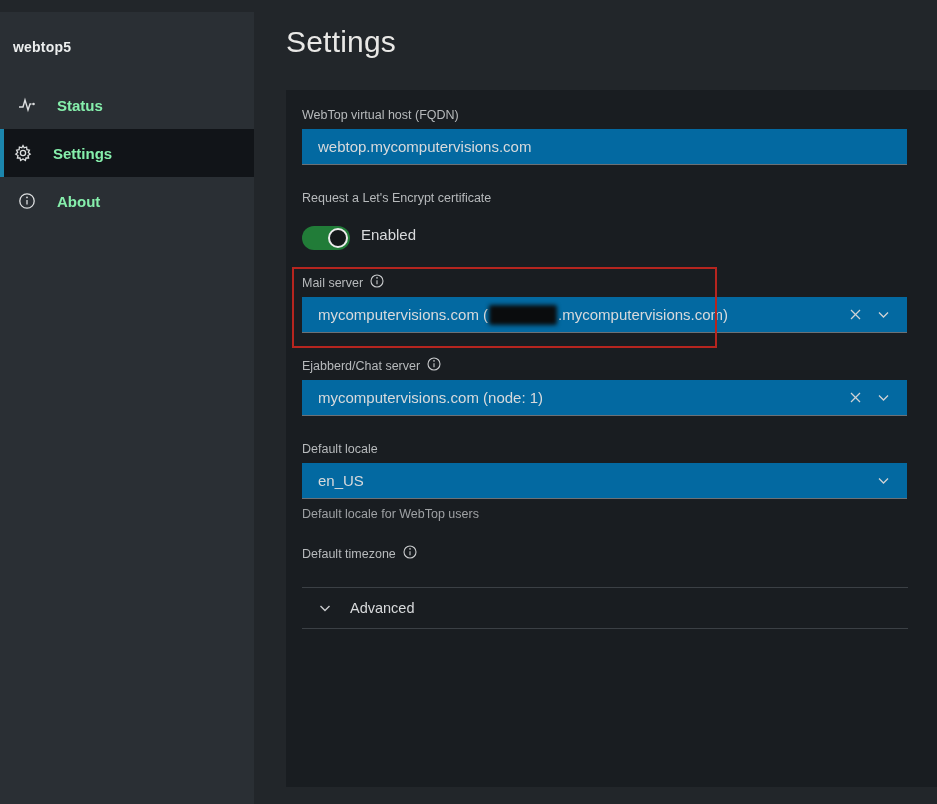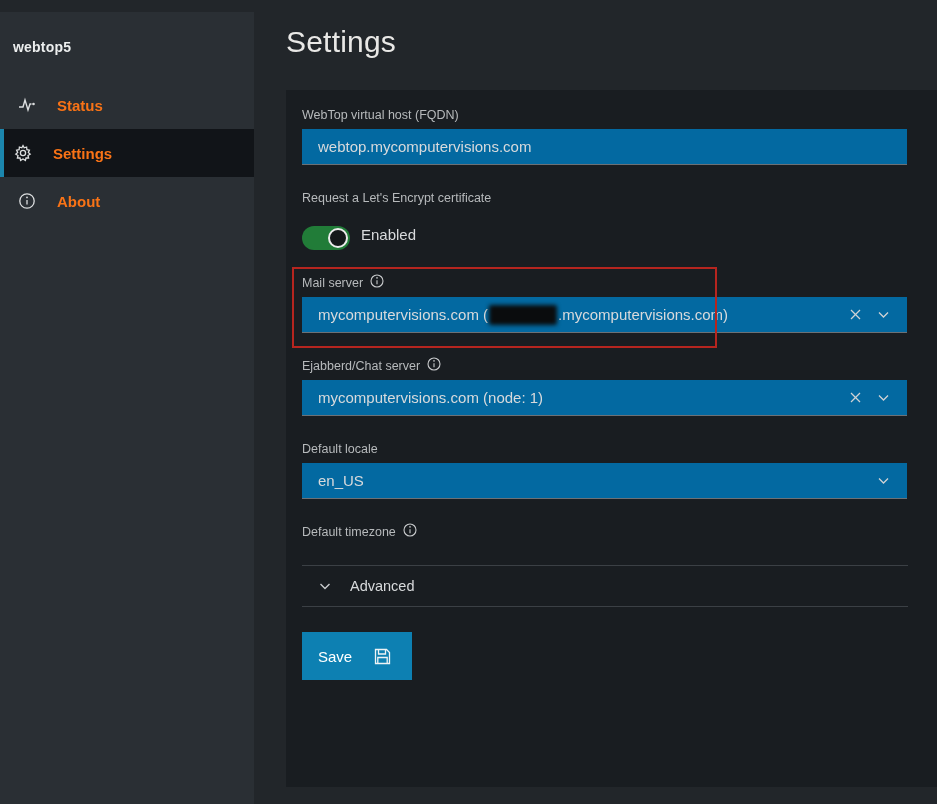--- a/index.html
+++ b/index.html
@@ -26,21 +26,21 @@
     padding-left:14px; cursor:pointer;
     border-left:4px solid transparent;
   }
   .nav-item.active {
     background:#111418;
     border-left:4px solid var(--accent-bar,#1b86ad);
     padding-left:10px;
   }
   .nav-item .nav-icon { width:18px; height:18px; color:#dcdedf; flex:0 0 18px; }
   .nav-item .nav-label {
-    margin-left:21px; color:#f97316; font-size:15px; font-weight:700;
+    margin-left:21px; color:#86efac; font-size:15px; font-weight:700;
   }
   
   .main { position:absolute; left:254px; top:0; width:683px; height:804px; }
   .page-title {
     font-size:30px; font-weight:300; color:#e9e8e6;
     margin:25px 0 0 32px; letter-spacing:.2px;
   }
   .panel {
     position:absolute; left:32px; top:90px; width:651px; height:697px;
     background:#191d21;
@@ -240,20 +240,21 @@
       <div class="select-input">
         <span class="select-value">en_US</span>
         <span class="select-icons">
           <span class="icon-btn">
             <svg viewBox="0 0 15 15" fill="none" stroke="currentColor" stroke-width="1.3">
               <polyline points="3,5.5 7.5,10 12,5.5"></polyline>
             </svg>
           </span>
         </span>
       </div>
+      <div class="helper-text">Default locale for WebTop users</div>
     </div>
 
     <div class="form-group">
       <div class="field-label">
         <span>Default timezone</span>
         <span class="info-icon">
           <svg viewBox="0 0 14 14" fill="none" stroke="currentColor" stroke-width="1.1">
             <circle cx="7" cy="7" r="6"></circle>
             <line x1="7" y1="6.2" x2="7" y2="10.2"></line>
             <circle cx="7" cy="3.9" r="0.8" fill="currentColor" stroke="none"></circle>
@@ -266,27 +267,15 @@
     <div class="advanced-row">
       <span class="chev">
         <svg viewBox="0 0 14 14" fill="none" stroke="currentColor" stroke-width="1.4">
           <polyline points="2.5,5 7,9.5 11.5,5"></polyline>
         </svg>
       </span>
       <span class="advanced-label">Advanced</span>
     </div>
     <hr class="divider">
 
-    <div class="save-section">
-      <button class="save-button">
-        <span>Save</span>
-        <span class="save-icon">
-          <svg viewBox="0 0 19 19" fill="none" stroke="currentColor" stroke-width="1.3">
-            <path d="M2.5 2.5 h11 l3 3 v11 h-14 z"></path>
-            <path d="M5.5 2.5 v4.5 h7 v-4.5"></path>
-            <path d="M4.8 16.5 v-6 h9.4 v6"></path>
-          </svg>
-        </span>
-      </button>
-    </div>
 
   </div>
 </div>
 
 </body></html>

